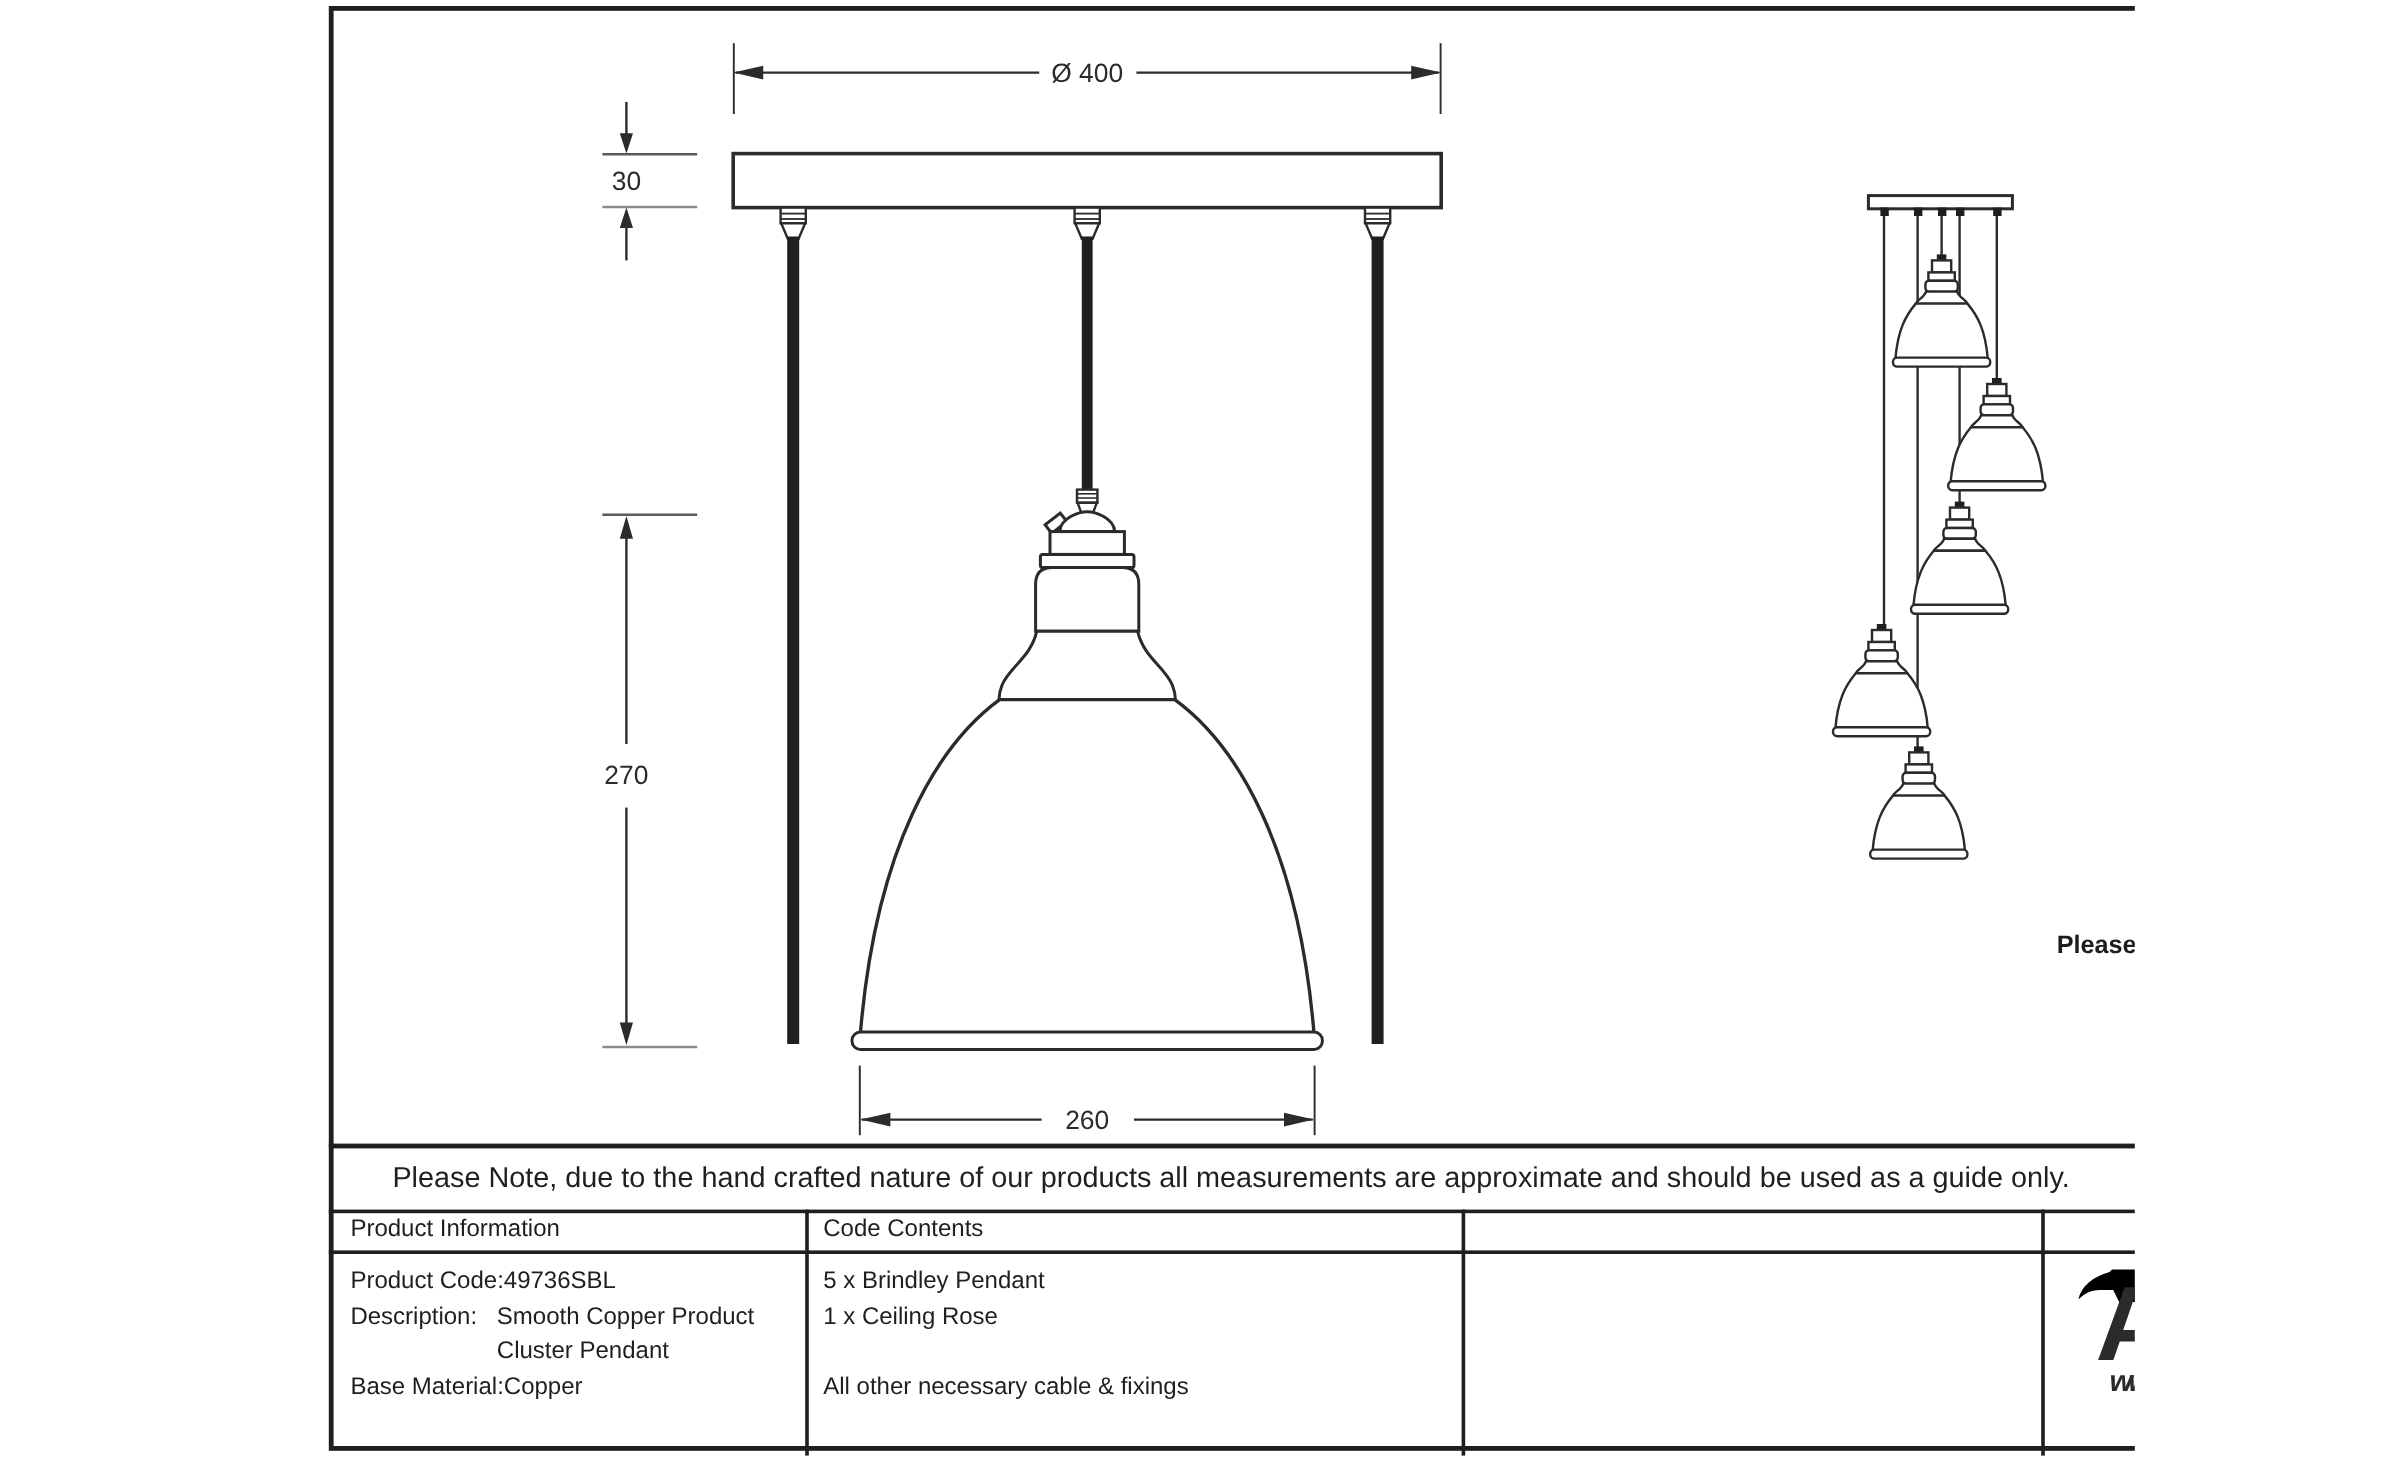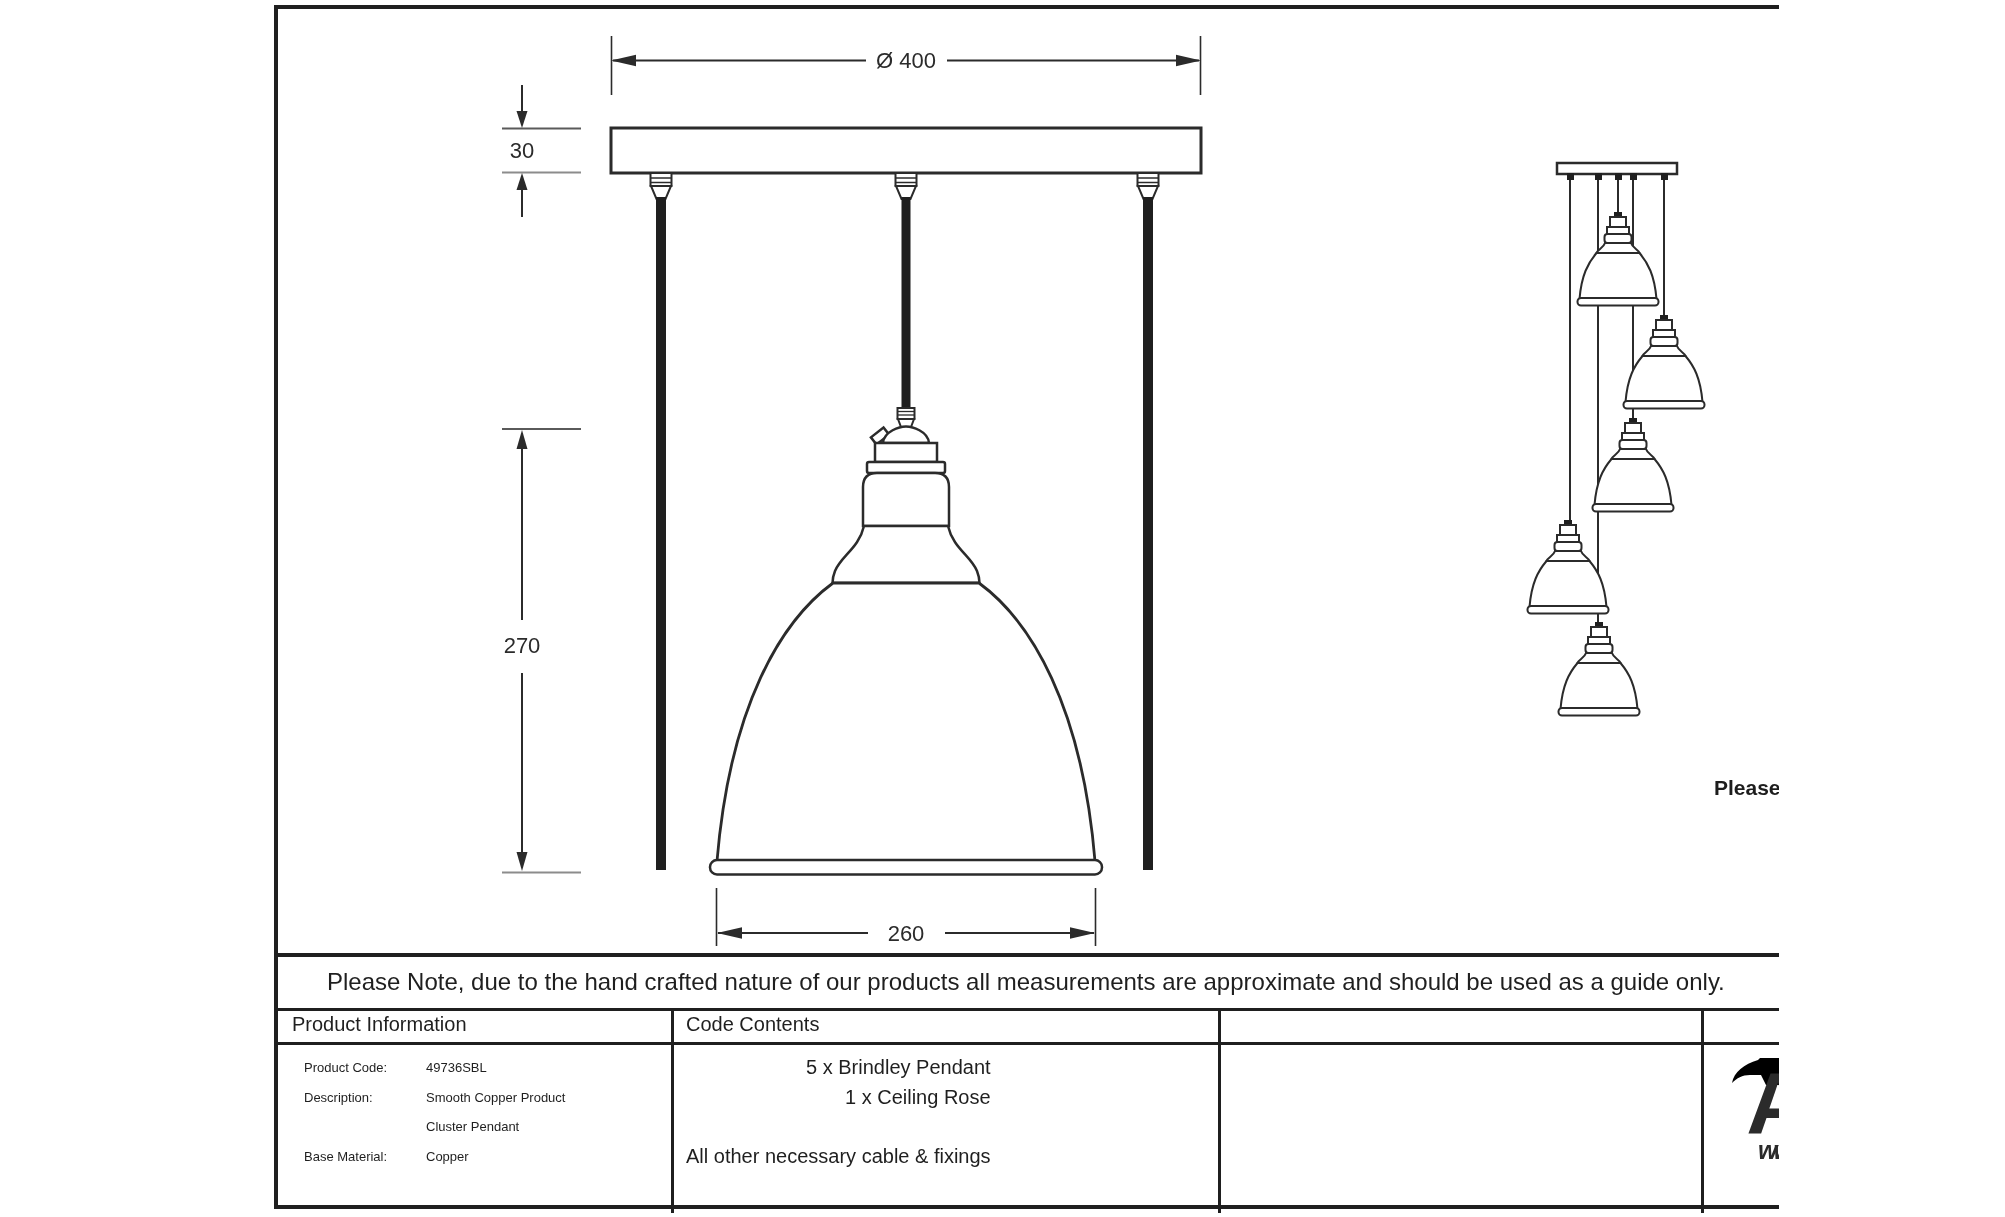--- a/index.html
+++ b/index.html
@@ -10,25 +10,25 @@
   #page-border{left:274px;top:5px;width:1713px;height:1204px;border:4px solid #1f1f1f;box-sizing:border-box;}
   .hline{left:274px;width:1717px;background:#1f1f1f;}
   .vline{top:1008px;height:205px;width:3px;background:#1f1f1f;}
   
   #drawing{left:0;top:0;}
   svg text{font-family:"Liberation Sans",sans-serif;fill:#2b2b2b;}
   .dim-text{font-size:22px;}
   
   .note-text{left:292px;top:970px;width:1400px;font-size:24px;line-height:24px;white-space:nowrap;margin-left:35px;}
   .hdr{font-size:20px;top:1013px;white-space:nowrap;}
-  .rows{left:304px;top:1053px;font-size:13px;line-height:29.6px;}
+  .rows{left:292px;top:1053px;font-size:20px;line-height:29.6px;}
   .row{display:flex;white-space:nowrap;}
   .row .lbl{flex:0 0 122px;}
   .pack{left:686px;top:1053px;font-size:20px;line-height:29.6px;white-space:nowrap;}
-  .pack div{min-height:29.6px;text-align:right;}
+  .pack div{min-height:29.6px;}
   
   .min-height-note{left:1500px;top:773px;width:340px;text-align:right;
                    font-size:21px;line-height:30px;font-weight:600;color:#1d1d1d;}
   
   #logo{left:1730px;top:1045px;}
 </style>
 </head>
 <body>
 
 <div id="canvas">

